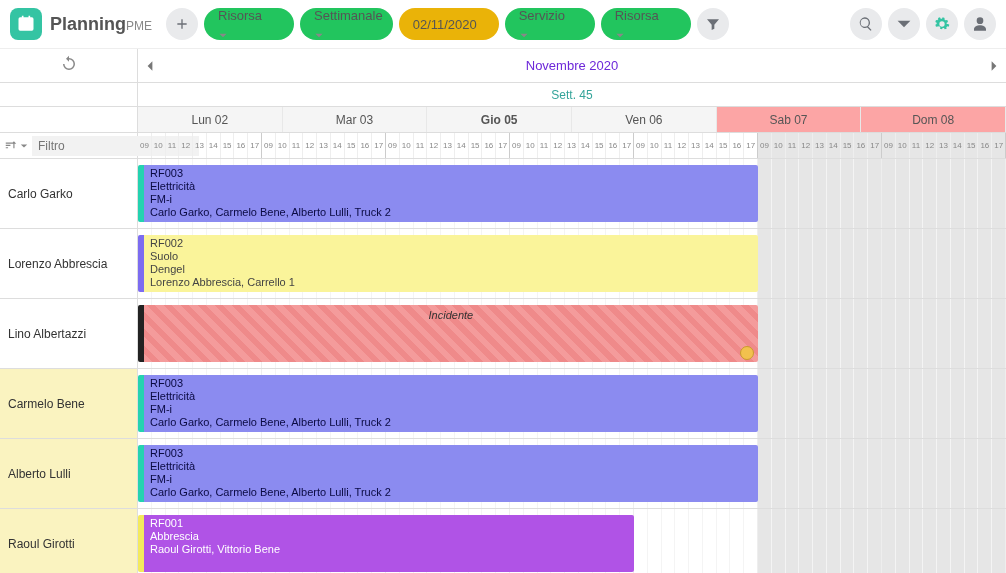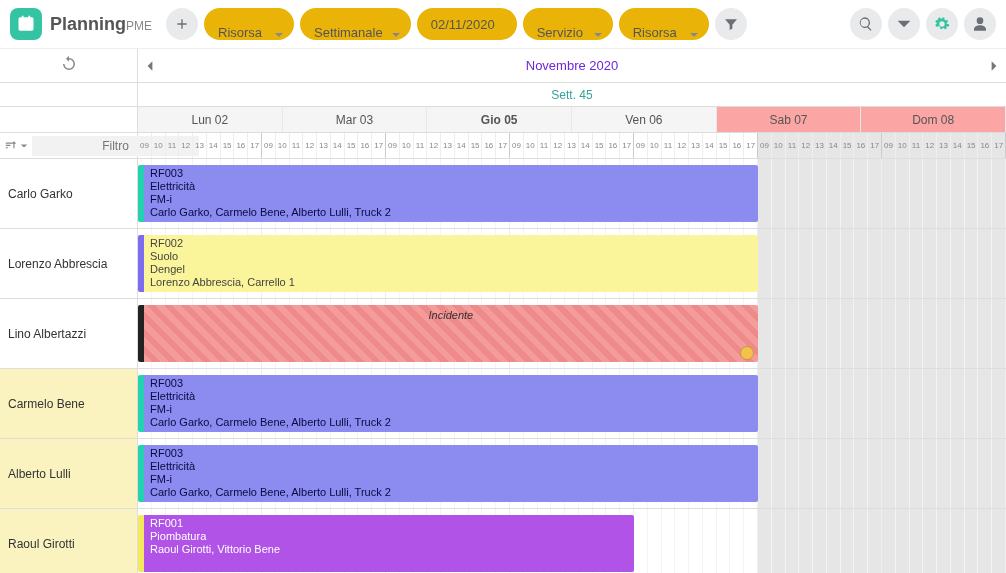--- a/index.html
+++ b/index.html
@@ -8,21 +8,21 @@
 
 .toolbar { display: flex; align-items: center; padding: 8px 10px; gap: 6px; border-bottom: 1px solid #eee; }
 .logo { display: flex; align-items: center; gap: 8px; margin-right: 8px; }
 .logo-icon { width: 32px; height: 32px; background: #34c4a3; border-radius: 8px; display: flex; align-items: center; justify-content: center; }
 .logo-icon svg { width: 20px; height: 20px; fill: #fff; }
 .logo-text { font-size: 18px; font-weight: 600; color: #555; }
 .logo-text .pme { font-size: 12px; font-weight: 400; color: #888; }
 .tb-btn { width: 32px; height: 32px; border-radius: 50%; background: #e9eaec; display: flex; align-items: center; justify-content: center; cursor: pointer; color: #6b6f76; }
 .tb-btn svg { width: 16px; height: 16px; fill: currentColor; }
 .tb-btn.green { color: #34c4a3; }
-.dropdown { height: 32px; background: #eab308; border-radius: 16px; padding: 0 10px 0 14px; display: flex; align-items: flex-end; gap: 8px; cursor: pointer; color: #555; min-width: 90px; }
+.dropdown { height: 32px; background: #22c55e; border-radius: 16px; padding: 0 10px 0 14px; display: flex; align-items: flex-start; gap: 8px; cursor: pointer; color: #555; min-width: 90px; flex-direction: column; }
 .dropdown .label { flex: 1; white-space: nowrap; }
 .dropdown svg { width: 10px; height: 10px; fill: #888; }
 .date-input { height: 32px; background: #eab308; border-radius: 16px; padding: 0 14px; display: flex; align-items: center; border: none; font-size: 13px; color: #555; width: 100px; }
 .spacer { flex: 1; }
 
 
 .nav-row { display: flex; height: 34px; border-bottom: 1px solid #ddd; }
 .left-col-head { width: 138px; display: flex; align-items: center; justify-content: center; border-right: 1px solid #ddd; }
 .refresh svg { width: 18px; height: 18px; fill: #888; }
 .nav-center { flex: 1; display: flex; align-items: center; position: relative; }
@@ -37,21 +37,21 @@
 
 .days-row { display: flex; height: 26px; border-bottom: 1px solid #ddd; }
 .day-cell { flex: 1; text-align: center; font-size: 12px; color: #555; line-height: 26px; border-right: 1px solid #e8e8e8; background: #f5f5f5; }
 .day-cell.today { font-weight: 700; }
 .day-cell.weekend { background: #fca5a5; }
 
 
 .filter-row { display: flex; height: 26px; border-bottom: 1px solid #ddd; }
 .filter-cell { width: 138px; display: flex; align-items: center; gap: 4px; border-right: 1px solid #ddd; padding: 0 4px; }
 .filter-cell svg { width: 14px; height: 14px; fill: #888; }
-.filter-input { flex: 1; border: none; background: #f2f2f2; height: 20px; padding: 0 6px; font-size: 12px; color: #777; text-align: center; }
+.filter-input { flex: 1; border: none; background: #f2f2f2; height: 20px; padding: 0 6px; font-size: 12px; color: #777; }
 .hours-strip { flex: 1; display: flex; }
 .hour-group { flex: 1; display: flex; border-right: 1px solid #ccc; }
 .hour-group.weekend { background: #e6e6e6; }
 .hour-tick { flex: 1; font-size: 8px; color: #888; border-right: 1px solid #eee; text-align: center; line-height: 26px; overflow: hidden; }
 .hour-tick:last-child { border-right: none; }
 
 
 .grid-body { position: relative; }
 .res-row { display: flex; height: 70px; border-bottom: 1px solid #ddd; }
 .res-name { width: 138px; display: flex; align-items: center; padding: 0 8px; border-right: 1px solid #ddd; font-size: 12px; color: #333; }
@@ -789,18 +789,18 @@
           <div class="sub-tick"></div>
           <div class="sub-tick"></div>
           <div class="sub-tick"></div>
           <div class="sub-tick"></div>
           <div class="sub-tick"></div>
           <div class="sub-tick"></div>
           <div class="sub-tick"></div>
         </div>
         <div class="task purple" style="left: 0%; width: 57.1%;">
           <div class="line">RF001</div>
-          <div class="line">Piombatura</div>
+          <div class="line">Abbrescia</div>
           <div class="line">Raoul Girotti, Vittorio Bene</div>
         </div>
       </div>
     </div>
   </div>
 
 </body></html>

